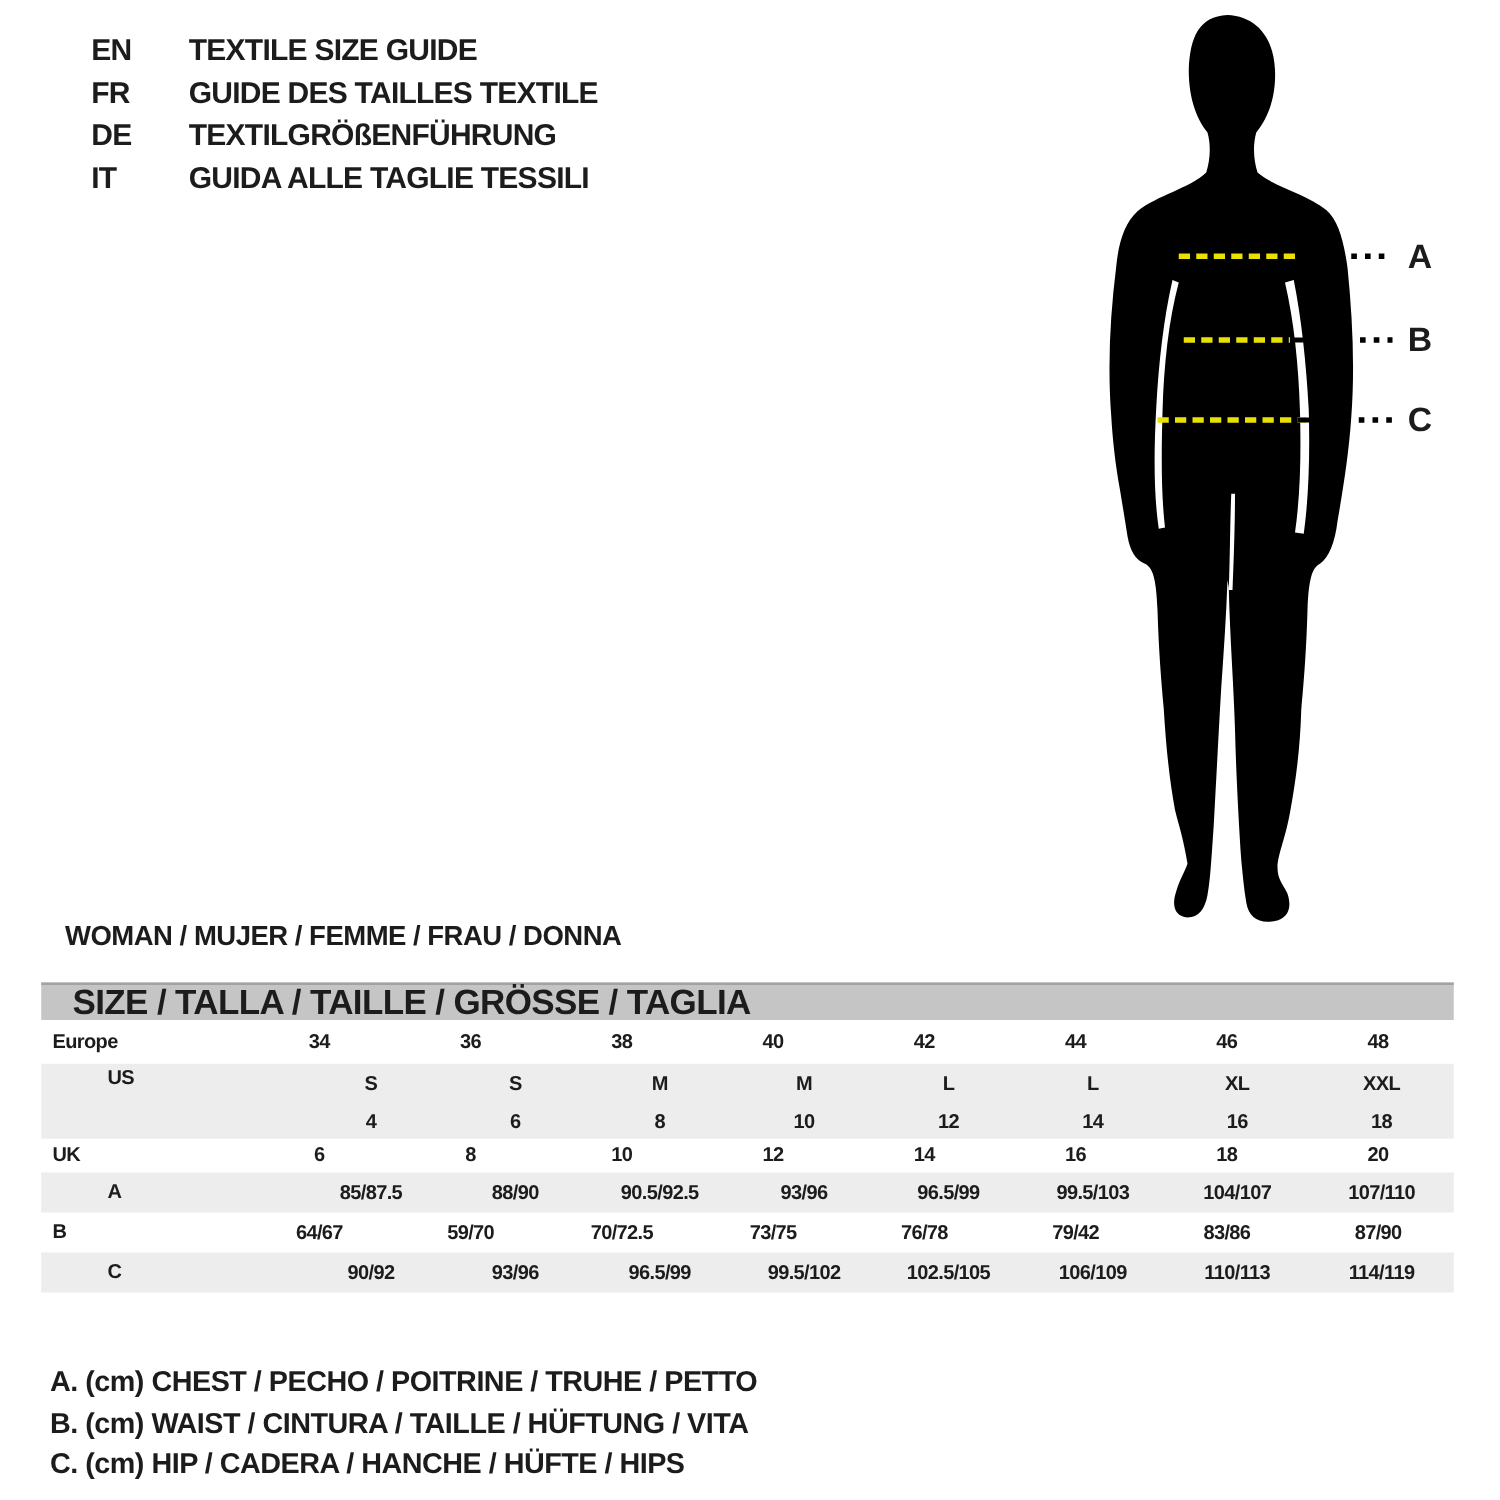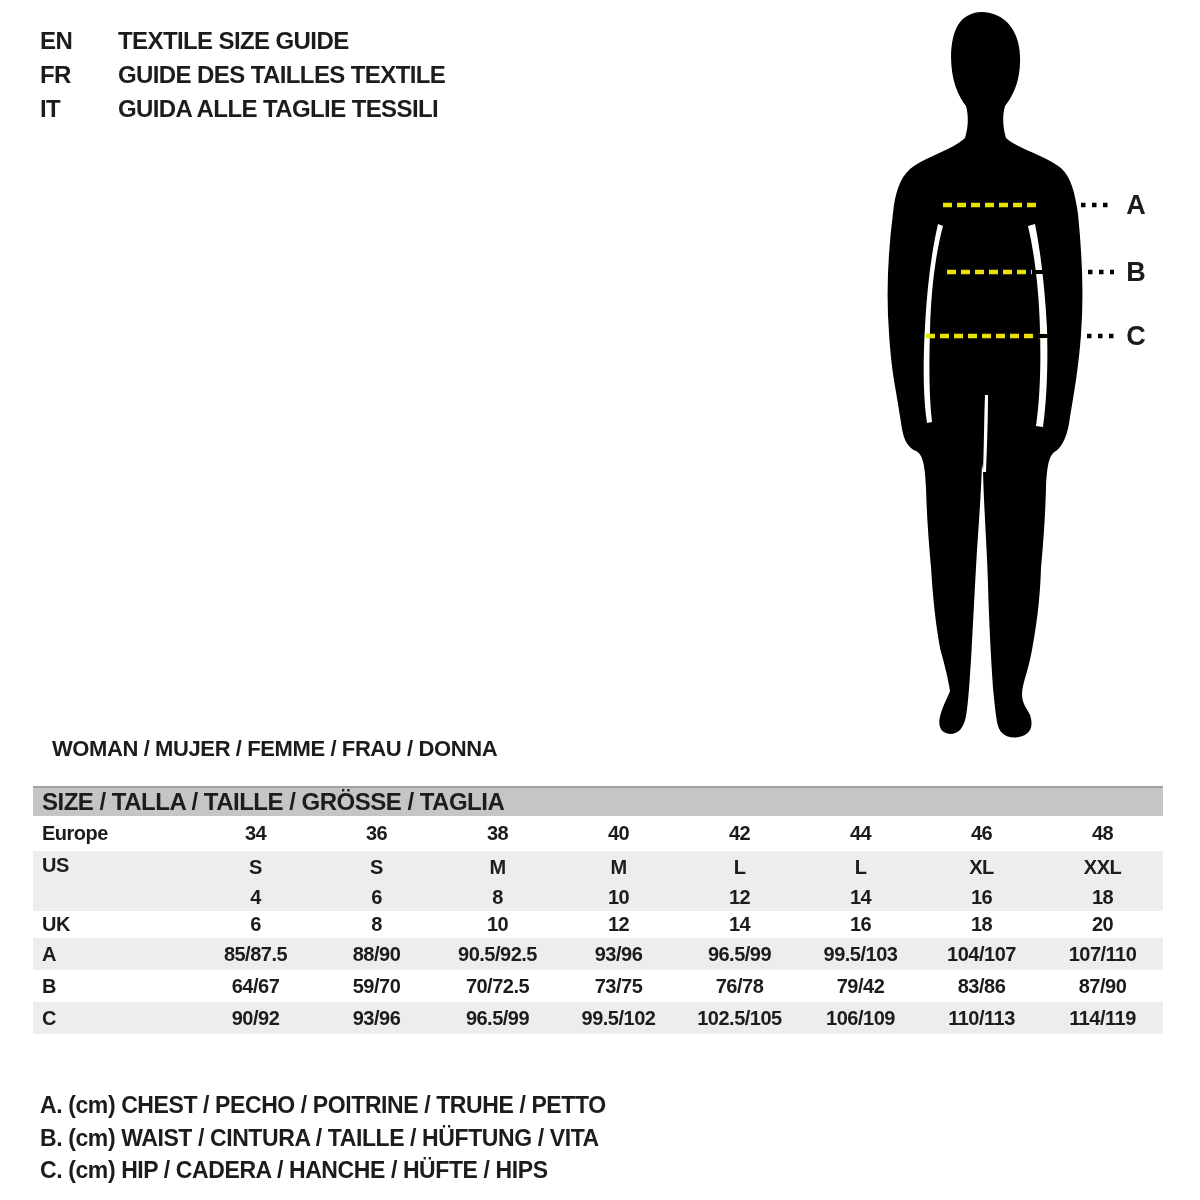--- a/index.html
+++ b/index.html
@@ -3,38 +3,38 @@
 <meta charset="utf-8">
 <style>
   html,body{margin:0;padding:0;background:#fff;}
   .canvas{
     position:relative;width:1200px;height:1200px;background:#ffffff;overflow:hidden;
     font-family:"Liberation Sans","DejaVu Sans",sans-serif;color:#1c1c1c;
   }
   
   .lang-list{position:absolute;left:40px;top:24px;}
   .lang-row{display:flex;height:34px;align-items:center;font-weight:700;font-size:24px;letter-spacing:-0.6px;}
-  .lang-code{width:78px;}
+  .lang-code{width:78px;margin-left:33px;}
   
   .figure-svg{position:absolute;left:880px;top:0;width:320px;height:760px;}
   .marker-label{position:absolute;width:36px;height:30px;text-align:center;font-weight:700;font-size:27px;line-height:30px;}
   .marker-a{left:1118px;top:190px;}
   .marker-b{left:1118px;top:257px;}
   .marker-c{left:1118px;top:321px;}
   
   .woman-title{position:absolute;left:40px;top:736px;font-size:22px;font-weight:700;letter-spacing:-0.4px;margin-left:12px;}
   
   .size-table{position:absolute;left:33px;top:786px;width:1130px;}
   .table-header{
     height:30px;background:#c5c5c5;display:flex;align-items:center;
-    padding-left:9px;font-size:24px;font-weight:700;letter-spacing:-0.5px;
+    padding-left:25px;font-size:28px;font-weight:700;letter-spacing:-0.5px;
     border-top:2px solid #a2a2a2;box-sizing:border-box;
   }
-  .trow{display:grid;grid-template-columns:162px repeat(8,1fr);font-size:20px;font-weight:700;letter-spacing:-0.5px;}
-  .trow.shaded{background:#ededed;}
+  .trow{display:grid;grid-template-columns:162px repeat(8,1fr);font-size:16px;font-weight:700;letter-spacing:-0.5px;}
+  .trow.shaded{background:#ededed;padding-left:44px;}
   .tlabel{text-align:left;padding-left:9px;display:flex;align-items:center;}
   .tcell{text-align:center;display:flex;flex-direction:column;align-items:center;justify-content:center;}
   .trow.two-line .tlabel{align-items:flex-start;padding-top:3px;}
   .trow.two-line .tcell{justify-content:flex-start;padding-top:3px;gap:3px;}
   .cell-line{line-height:27px;}
   
   .legend{position:absolute;left:40px;top:1089px;}
   .legend-line{font-size:23px;font-weight:700;letter-spacing:-0.4px;line-height:32.5px;}
 </style>
 </head>
@@ -43,20 +43,24 @@
 <div class="canvas">
 
   <div class="lang-list">
     <div class="lang-row">
       <span class="lang-code">EN</span>
       <span class="lang-title">TEXTILE SIZE GUIDE</span>
     </div>
     <div class="lang-row">
       <span class="lang-code">FR</span>
       <span class="lang-title">GUIDE DES TAILLES TEXTILE</span>
+    </div>
+    <div class="lang-row">
+      <span class="lang-code">DE</span>
+      <span class="lang-title">TEXTILGRÖßENFÜHRUNG</span>
     </div>
     <div class="lang-row">
       <span class="lang-code">IT</span>
       <span class="lang-title">GUIDA ALLE TAGLIE TESSILI</span>
     </div>
   </div>
 
   <svg class="figure-svg" viewBox="880 0 320 760" aria-hidden="true">
     <path fill="#000000" d="
       M 982,12

